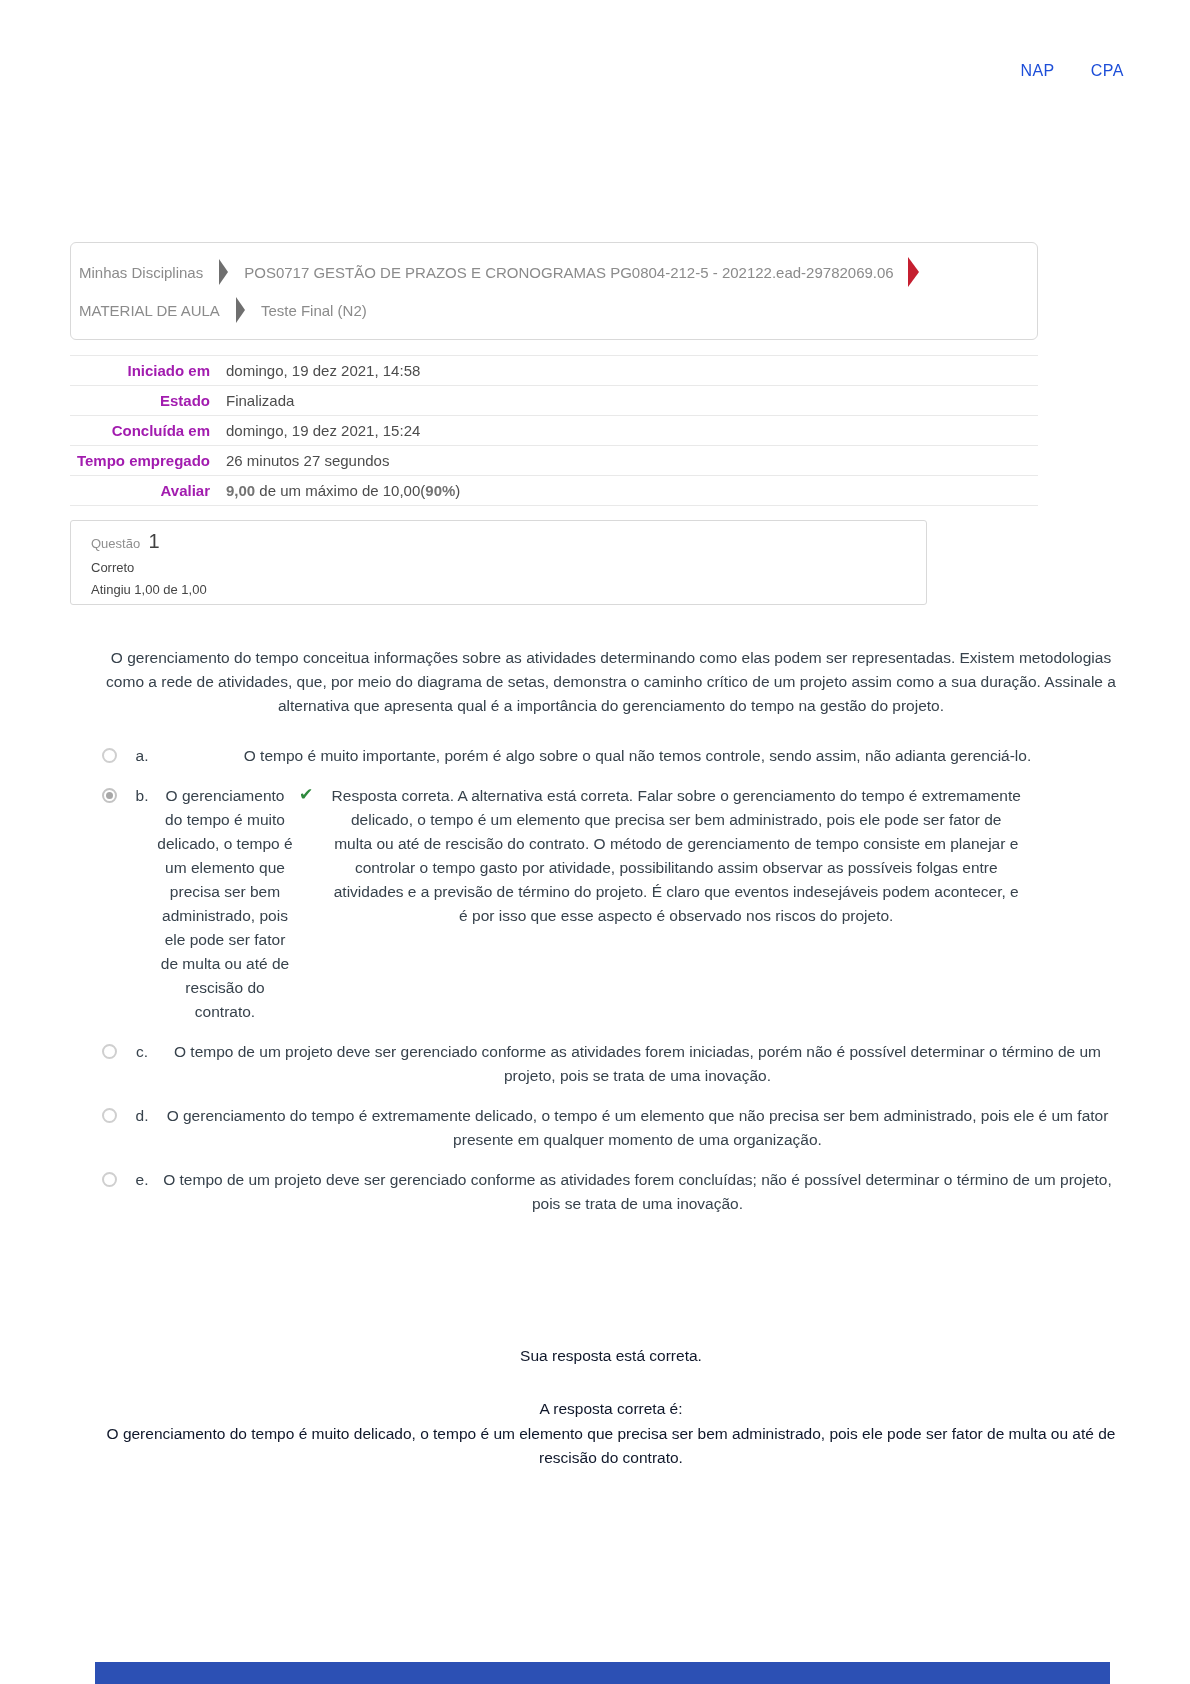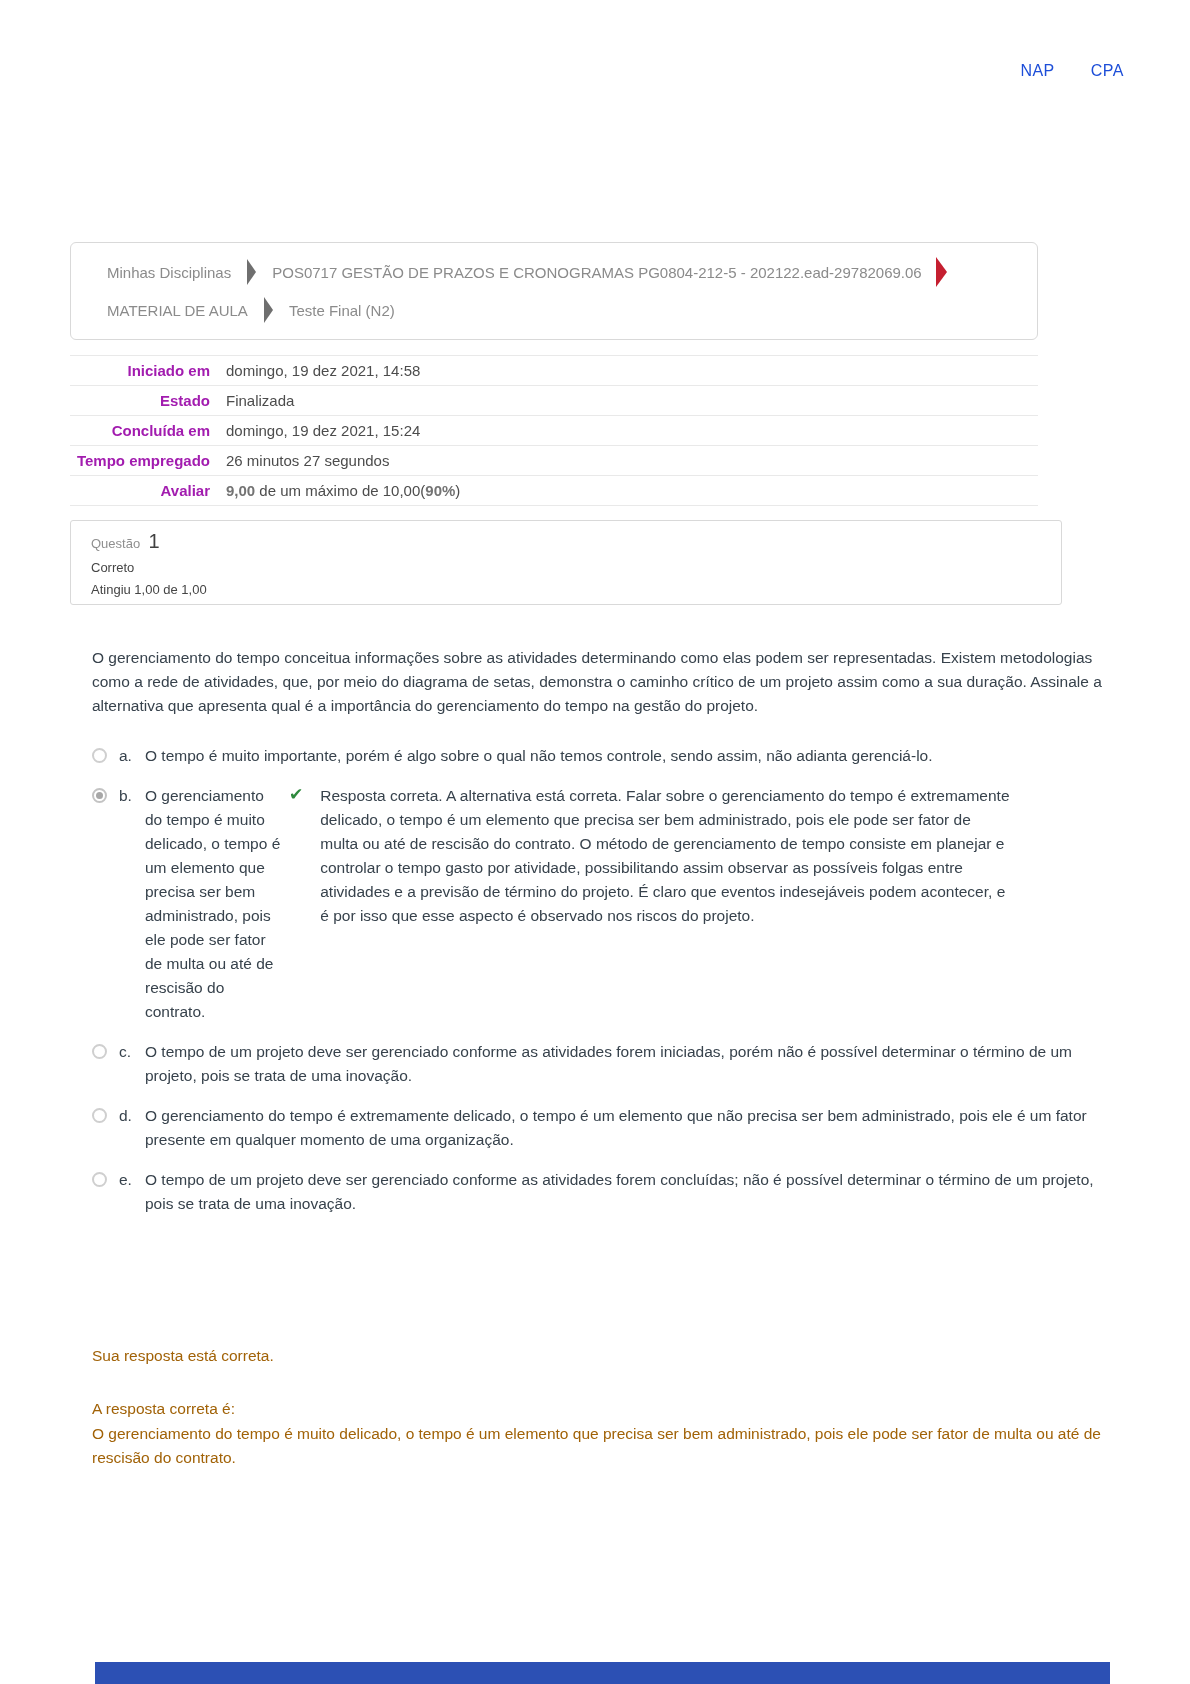--- a/index.html
+++ b/index.html
@@ -11,69 +11,69 @@
   }
 
   
   .topnav { position: absolute; top: 62px; right: 66px; display: flex; gap: 36px; }
   .topnav a { color: #1d4ed8; font-size: 16px; text-decoration: none; letter-spacing: .5px; cursor: pointer; }
 
   
   .crumb-box {
     position: absolute; left: 70px; top: 242px; width: 968px;
     border: 1px solid #d9d9d9; border-radius: 6px;
-    padding: 13px 36px; background: #fff;
+    padding: 13px 8px; background: #fff;
   }
   .crumb-row { display: flex; align-items: center; height: 32px; }
   .crumb-row + .crumb-row { margin-top: 6px; }
   .crumb-link { color: #8b8b8b; font-size: 15px; text-decoration: none; cursor: pointer; white-space: nowrap; }
   .arrow { width: 0; height: 0; border-top: 13px solid transparent; border-bottom: 13px solid transparent;
            border-left: 9px solid #6f6f6f; margin: 0 16px; flex: 0 0 auto; }
   .arrow.red { border-top-width: 15px; border-bottom-width: 15px; border-left-width: 11px;
                border-left-color: #c51f30; margin-left: 14px; }
 
   
   .summary { position: absolute; left: 70px; top: 355px; width: 968px; font-size: 15px; }
   .s-row { display: flex; border-top: 1px solid #e9e9e9; padding: 3px 0; }
   .s-row:last-child { border-bottom: 1px solid #e9e9e9; }
   .s-label { width: 140px; text-align: right; font-weight: bold; color: #a21caf; line-height: 23px; flex: 0 0 auto; }
   .s-value { padding-left: 16px; color: #4c4c4c; line-height: 23px; text-align: center; }
   .s-value b { color: #737373; }
 
   
   .qbox {
-    position: absolute; left: 70px; top: 520px; width: 992px; height: 85px;
+    position: absolute; left: 70px; top: 520px; width: 857px; height: 85px;
     border: 1px solid #d9d9d9; border-radius: 3px; padding: 9px 20px; background: #fff;
   }
   .q-no-label { color: #8f8f8f; font-size: 13px; }
   .q-no { color: #414141; font-size: 20px; margin-left: 4px; }
   .q-state, .q-grade { color: #454545; font-size: 13px; margin-top: 7px; }
 
   
-  .qcontent { position: absolute; left: 92px; top: 646px; width: 1018px; font-size: 15.5px; line-height: 24px; color: #37424c; }
+  .qcontent { position: absolute; left: 102px; top: 646px; width: 1018px; font-size: 15.5px; line-height: 24px; color: #37424c; text-align: center; }
   .qtext { margin-bottom: 26px; }
 
   .opt { display: flex; align-items: flex-start; margin-bottom: 16px; cursor: pointer; }
   .radio {
     width: 15px; height: 15px; border: 2px solid #cfcfcf; border-radius: 50%;
     background: #fff; flex: 0 0 auto; margin-top: 4px; position: relative;
   }
   .radio.selected { border-color: #c3c3c3; }
   .radio.selected::after {
     content: ""; position: absolute; left: 2px; top: 2px; width: 7px; height: 7px;
     border-radius: 50%; background: #a7a7a7;
   }
   .letter { width: 26px; margin-left: 12px; flex: 0 0 auto; }
   .opt-text { flex: 1 1 auto; }
   .opt-text.narrow { flex: 0 0 auto; width: 140px; }
   .check-icon { color: #2f8a3d; font-size: 17px; line-height: 22px; margin-left: 4px; flex: 0 0 auto; }
   .opt-feedback { flex: 1 1 auto; margin-left: 17px; max-width: 692px; }
 
   
-  .outcome { margin-top: 128px; color: #a16207; }
+  .outcome { margin-top: 128px; color: #0f172a; }
   .outcome .line1 { margin-bottom: 29px; }
   .outcome .line2 { margin-bottom: 1px; }
 
   
   .footer-bar { position: absolute; left: 95px; bottom: 0; width: 1015px; height: 22px; background: #2c50b4; }
 </style>
 </head>
 <body>
 
 <div class="topnav">

